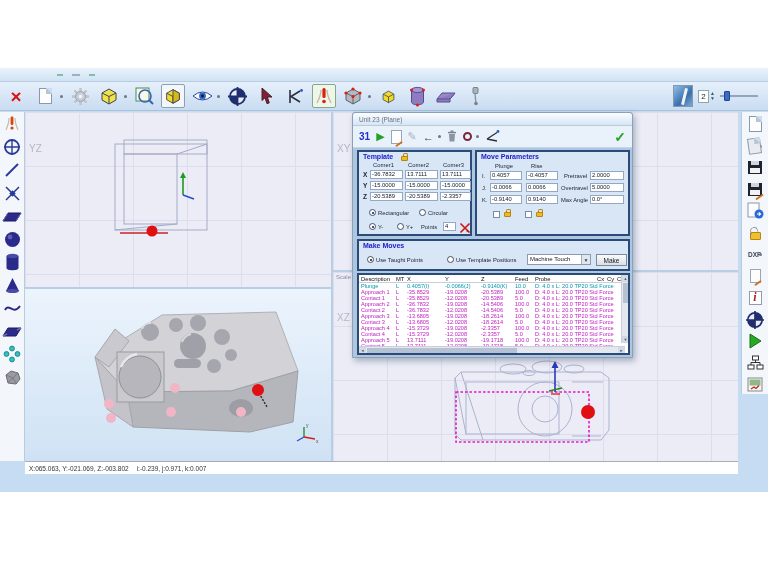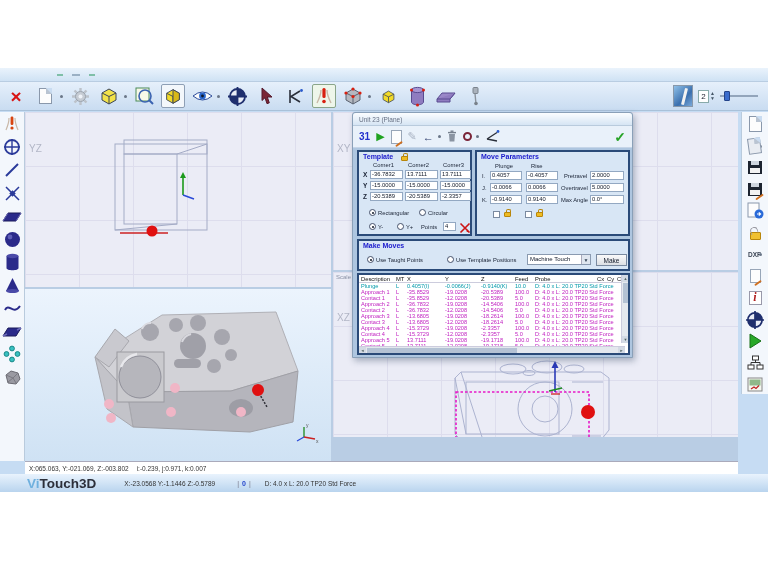--- a/index.html
+++ b/index.html
@@ -67,21 +67,21 @@
   
   .viewports{position:absolute;left:25px;top:44px;width:713px;height:349px;background:#b9cde4;}
   .vp{position:absolute;overflow:hidden;}
   .grid{background-color:#ebecf6;
         background-image:linear-gradient(#dddded 1px,transparent 1px),
                          linear-gradient(90deg,#dddded 1px,transparent 1px);
         background-size:54px 54px;}
   .vp-yz{left:0;top:0;width:306px;height:175px;}
   .vp-3d{left:0;top:177px;width:306px;height:172px;background:linear-gradient(#ecf4fd,#cfe2f4);}
   .vp-xy{left:308px;top:0;width:405px;height:158px;}
-  .vp-xz{left:308px;top:160px;width:405px;height:165px;}
+  .vp-xz{left:308px;top:160px;width:405px;height:189px;}
   .vplabel{position:absolute;left:4px;top:2px;font-size:10px;color:#b2b6c6;font-weight:normal;margin-top:29px;}
   .scalelabel{position:absolute;left:3px;top:2px;font-size:6px;color:#8a92a6;}
   .vp-xz .vplabel{top:11px;}
 
   
   .dialog{position:absolute;left:352px;top:112px;width:281px;height:246px;z-index:10;
           background:#aec6e0;border:1px solid #8aa0b8;border-radius:3px 3px 0 0;
           box-shadow:2px 3px 6px rgba(40,60,90,.35);}
   .dlg-title{position:absolute;left:0;top:0;width:100%;height:13px;border-radius:3px 3px 0 0;
           background:linear-gradient(#fbfdff,#d6e5f4);border-bottom:1px solid #b9cbdd;
@@ -523,28 +523,20 @@
         <circle cx="255" cy="140" r="7" fill="#e01010"></circle>
       </svg>
     </div>
   </div>
 
   <div class="readout">
     <span>X:065.063, Y:-021.069, Z:-003.802</span>
     <span>i:-0.239, j:0.971, k:0.007</span>
   </div>
 
-  <div class="statusbar">
-    <span class="logo"><span class="vi">Vi</span><span class="rest">Touch3D</span></span>
-    <span class="sb-pos">X:-23.0568 Y:-1.1446 Z:-0.5789</span>
-    <span class="sb-sep">|</span>
-    <span class="sb-count">0</span>
-    <span class="sb-sep" style="margin-left:0">|</span>
-    <span class="sb-probe">D: 4.0 x L: 20.0 TP20 Std Force</span>
-  </div>
 </div>
 
 <div class="dialog">
   <div class="dlg-title">Unit 23 (Plane)</div>
   <div class="dlg-tools">
     <span class="unitnum">31</span>
     <span class="play">▶</span>
     <span class="pageS">
           <span class="pencil-mark"></span>
         </span>

